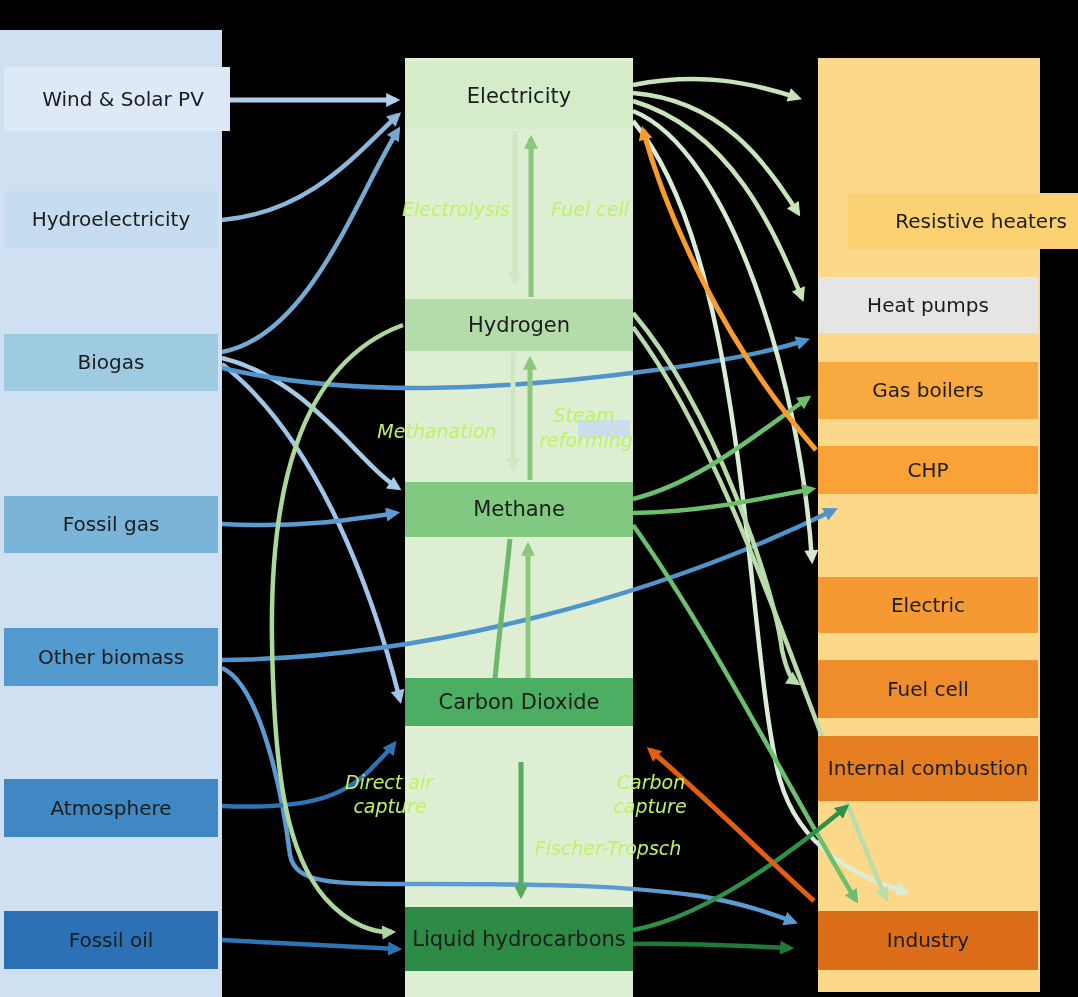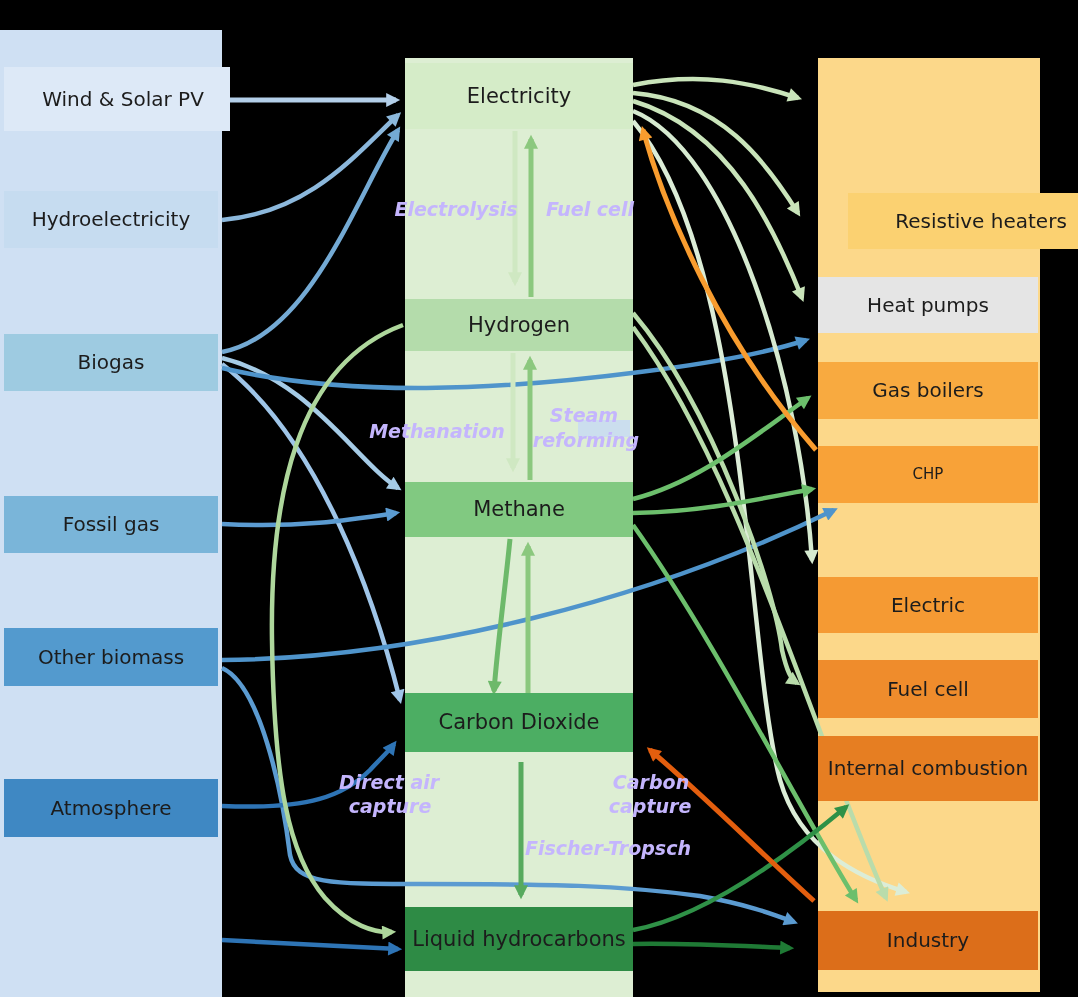--- a/index.html
+++ b/index.html
@@ -3,21 +3,21 @@
 <meta charset="utf-8">
 <style>
   html,body{margin:0;padding:0;background:#000;}
   #stage{position:relative;width:1078px;height:997px;background:#000;overflow:hidden;
          font-family:"DejaVu Sans","Liberation Sans",sans-serif;}
   .col{position:absolute;}
   .node{position:absolute;display:flex;align-items:center;justify-content:center;
         text-align:center;color:#1c1c1c;font-size:21px;line-height:1.15;}
   .node.top-align{align-items:flex-start;padding-top:26px;box-sizing:border-box;}
   .proc{position:absolute;transform:translate(-50%,-50%);white-space:nowrap;
-        color:#c4b5fd;font-size:19px;font-style:italic;font-weight:bold;}
+        color:#bef264;font-size:19px;font-style:italic;}
   #arrows{position:absolute;left:0;top:0;}
   .patch{position:absolute;}
 </style>
 </head>
 <body>
 
 <div id="stage">
   <div id="col-sources" class="col" style="left: 0px; top: 30px; width: 222px; height: 967px; background: rgb(207, 224, 243);"></div>
   <div id="col-carriers" class="col" style="left: 405px; top: 58px; width: 228px; height: 939px; background: rgb(221, 238, 211);"></div>
   <div id="col-uses" class="col" style="left: 818px; top: 58px; width: 222px; height: 934px; background: rgb(252, 216, 138);"></div>
@@ -150,45 +150,48 @@
     </div>
     <div class="node" style="left: 4px; top: 496px; width: 214px; height: 57px; background: rgb(122, 181, 217); font-size: 20px;">
       <span>Fossil gas</span>
     </div>
     <div class="node" style="left: 4px; top: 628px; width: 214px; height: 58px; background: rgb(83, 154, 206); font-size: 20px;">
       <span>Other biomass</span>
     </div>
     <div class="node" style="left: 4px; top: 779px; width: 214px; height: 58px; background: rgb(63, 136, 195); font-size: 20px;">
       <span>Atmosphere</span>
     </div>
+    <div class="node" style="left: 4px; top: 911px; width: 214px; height: 58px; background: rgb(43, 113, 180); font-size: 20px;">
+      <span>Fossil oil</span>
+    </div>
     <div class="node" style="left: 405px; top: 63px; width: 228px; height: 66px; background: rgb(213, 236, 200); font-size: 21px;">
       <span>Electricity</span>
     </div>
     <div class="node" style="left: 405px; top: 299px; width: 228px; height: 52px; background: rgb(180, 220, 171); font-size: 21px;">
       <span>Hydrogen</span>
     </div>
     <div class="node" style="left: 405px; top: 482px; width: 228px; height: 55px; background: rgb(129, 201, 129); font-size: 21px;">
       <span>Methane</span>
     </div>
-    <div class="node" style="left: 405px; top: 693px; width: 228px; height: 59px; background: rgb(76, 174, 99); font-size: 21px;">
+    <div class="node" style="left: 405px; top: 678px; width: 228px; height: 48px; background: rgb(76, 174, 99); font-size: 21px;">
       <span>Carbon Dioxide</span>
     </div>
     <div class="node" style="left: 405px; top: 907px; width: 228px; height: 64px; background: rgb(46, 139, 69); font-size: 21px;">
       <span>Liquid hydrocarbons</span>
     </div>
     <div class="node" style="left: 848px; top: 193px; width: 220px; height: 56px; background: rgb(251, 209, 113); font-size: 20px; padding-left: 23px;">
       <span>Resistive heaters</span>
     </div>
     <div class="node" style="left: 818px; top: 277px; width: 220px; height: 56px; background: #e5e5e5; font-size: 20px;">
       <span>Heat pumps</span>
     </div>
     <div class="node" style="left: 818px; top: 362px; width: 220px; height: 57px; background: rgb(248, 170, 64); font-size: 20px;">
       <span>Gas boilers</span>
     </div>
-    <div class="node" style="left: 818px; top: 446px; width: 220px; height: 57px; background: rgb(248, 162, 56); font-size: 15px;">
+    <div class="node" style="left: 818px; top: 446px; width: 220px; height: 48px; background: rgb(248, 162, 56); font-size: 20px;">
       <span>CHP</span>
     </div>
     <div class="node" style="left: 818px; top: 577px; width: 220px; height: 56px; background: rgb(245, 154, 51); font-size: 20px;">
       <span>Electric</span>
     </div>
     <div class="node" style="left: 818px; top: 660px; width: 220px; height: 58px; background: rgb(239, 140, 44); font-size: 20px;">
       <span>Fuel cell</span>
     </div>
     <div class="node" style="left: 818px; top: 736px; width: 220px; height: 65px; background: rgb(230, 126, 34); font-size: 20px;">
       <span>Internal combustion</span>

